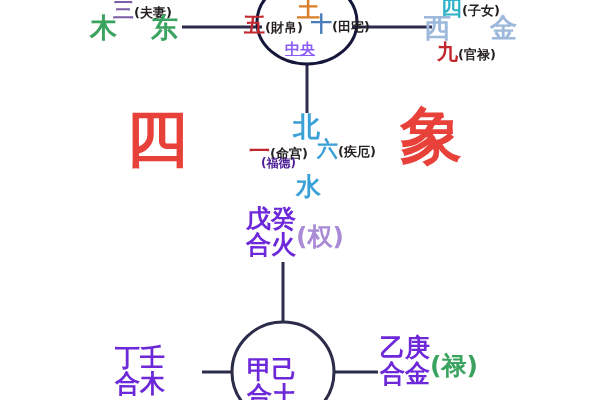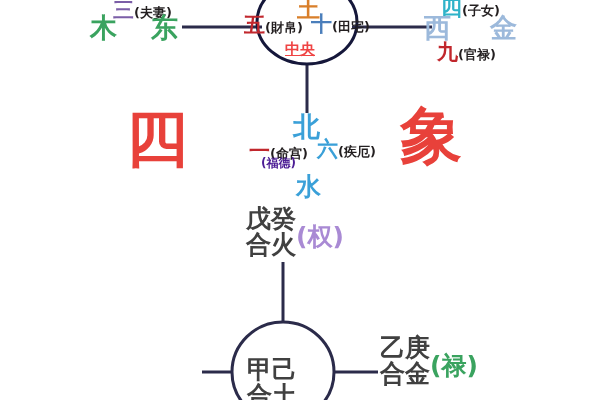--- a/index.html
+++ b/index.html
@@ -56,21 +56,21 @@
     font-size: 12px;
     font-weight: bold;
     color: #4c1d95;
   }
   .stack {
     position: absolute;
     white-space: nowrap;
     line-height: 1.02;
     font-size: 25px;
     font-weight: bold;
-    color: #404040;
+    color: #6d28d9;
     font-family: "DejaVu Sans", sans-serif;
   }
   .stack .row {
     display: block;
   }
   .suffix {
     font-size: 25px;
     font-weight: bold;
   }
   .ctr-word {
@@ -106,21 +106,21 @@
   <div class="lbl hanzi-elem" style="left:297px; top:-2px; color:#d97f2a;">土</div>
 
   <div class="inline-grp" style="left:244px; top:15px;">
     <span class="hanzi-main" style="color:#c1272d;">五</span><span class="paren">(財帛)</span>
   </div>
 
   <div class="inline-grp" style="left:311px; top:14px;">
     <span class="hanzi-main" style="color:#4a7ebb;">十</span><span class="paren">(田宅)</span>
   </div>
 
-  <div class="lbl ctr-word" style="left:285px; top:42px; color:#ef4444;text-decoration:underline;">中央</div>
+  <div class="lbl ctr-word" style="left:285px; top:42px; color:#8b5cf6;text-decoration:underline;">中央</div>
 
   <div class="inline-grp" style="left:113px; top:0px;">
     <span class="hanzi-main" style="color:#7b5ea7;">三</span><span class="paren">(夫妻)</span>
   </div>
 
   <div class="lbl" style="left:90px; top:14px; font-size:27px; color:#3aa35f;">木</div>
 
   <div class="lbl" style="left:151px; top:14px; font-size:27px; color:#3aa35f;">东</div>
 
 
@@ -161,20 +161,26 @@
     </span><span class="suffix" style="display:inline-block; vertical-align:top; margin-top:14px; color:#a98ad4;">(权)</span>
   </div>
 
   <div style="position:absolute; left:247px; top:345px; white-space:nowrap;">
     <span class="stack" style="position:relative; left:0; top:12px; display:inline-block; vertical-align:top;">
       <span class="row">甲己</span>
       <span class="row">合土</span>
     </span><span class="suffix" style="display:inline-block; vertical-align:top; margin-top:14px; color:#1b1b1b;"></span>
   </div>
 
+  <div style="position:absolute; left:115px; top:345px; white-space:nowrap;">
+    <span class="stack" style="position:relative; left:0; top:0; display:inline-block; vertical-align:top;">
+      <span class="row">丁壬</span>
+      <span class="row">合木</span>
+    </span><span class="suffix" style="display:inline-block; vertical-align:top; margin-top:14px; color:#1b1b1b;"></span>
+  </div>
 
   <div style="position:absolute; left:380px; top:335px; white-space:nowrap;">
     <span class="stack" style="position:relative; left:0; top:0; display:inline-block; vertical-align:top;">
       <span class="row">乙庚</span>
       <span class="row">合金</span>
     </span><span class="suffix" style="display:inline-block; vertical-align:top; margin-top:14px; color:#3aa35f;">(禄)</span>
   </div>
 
 </div>
 

